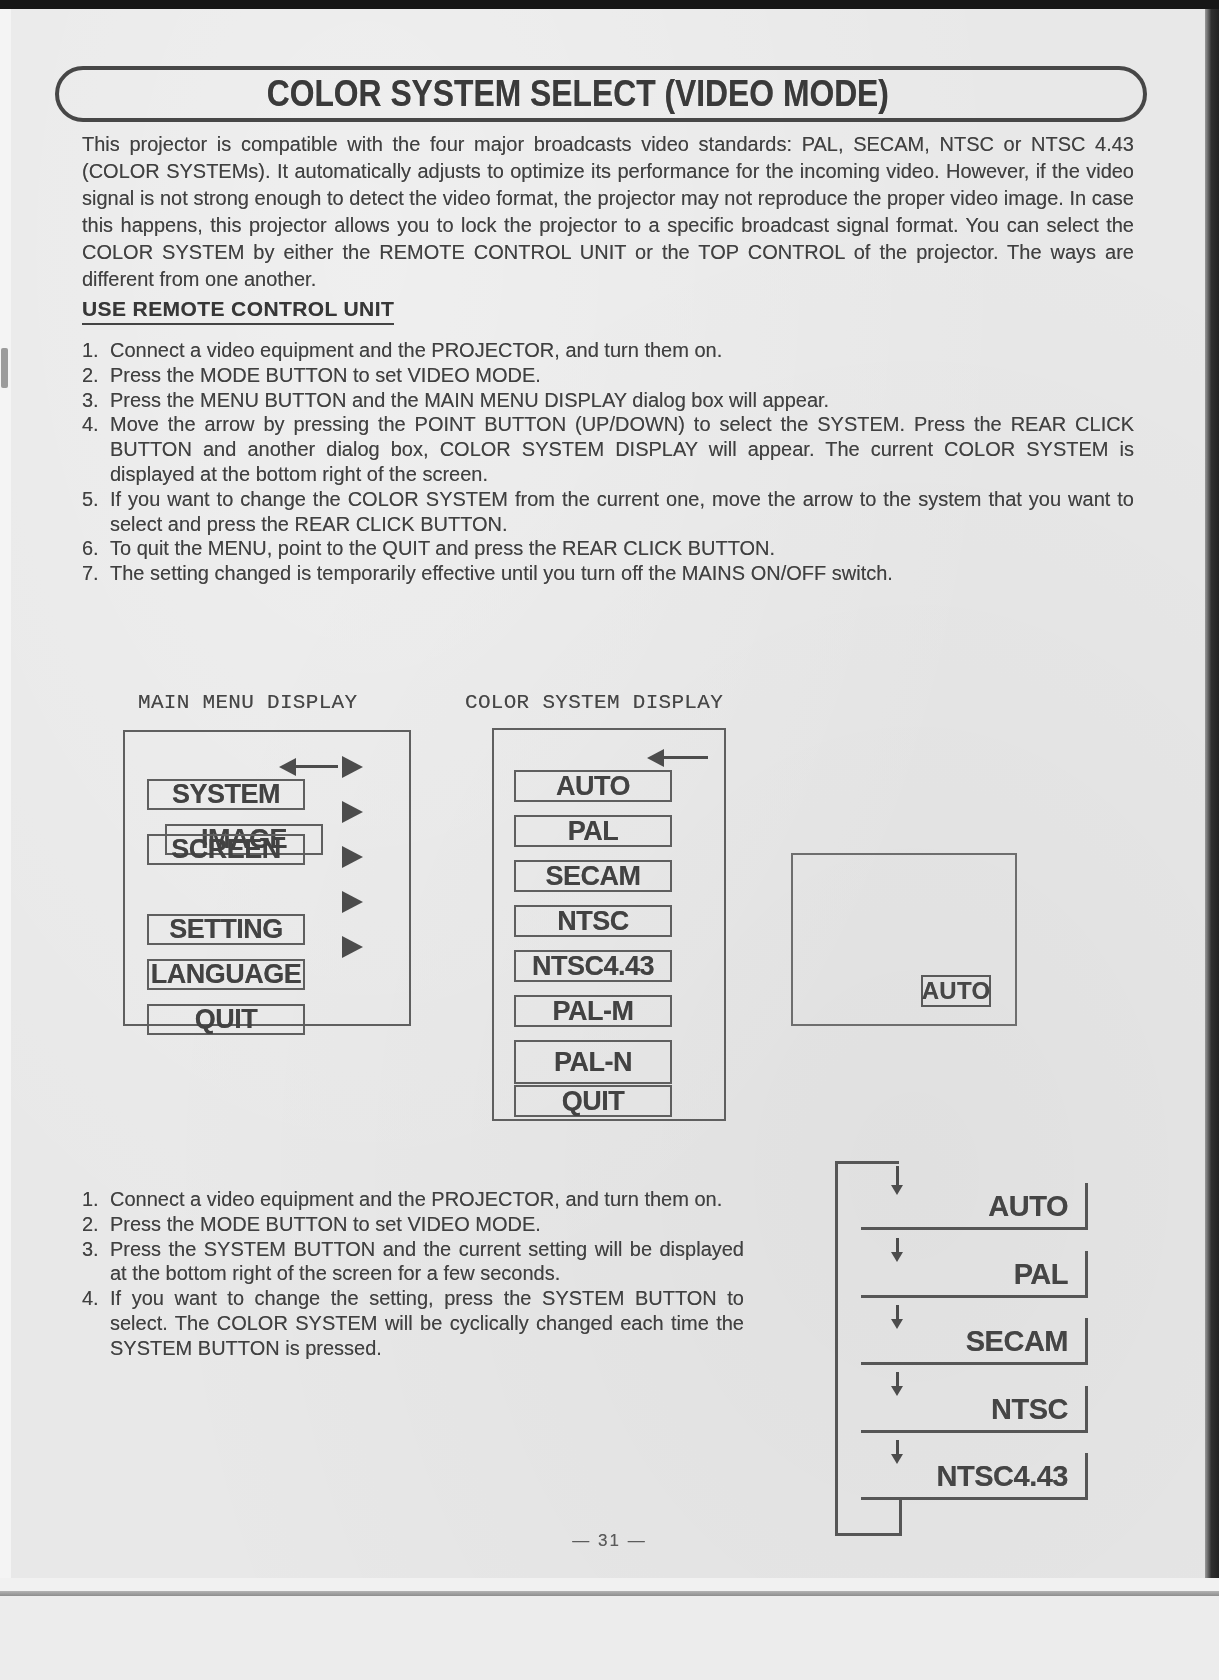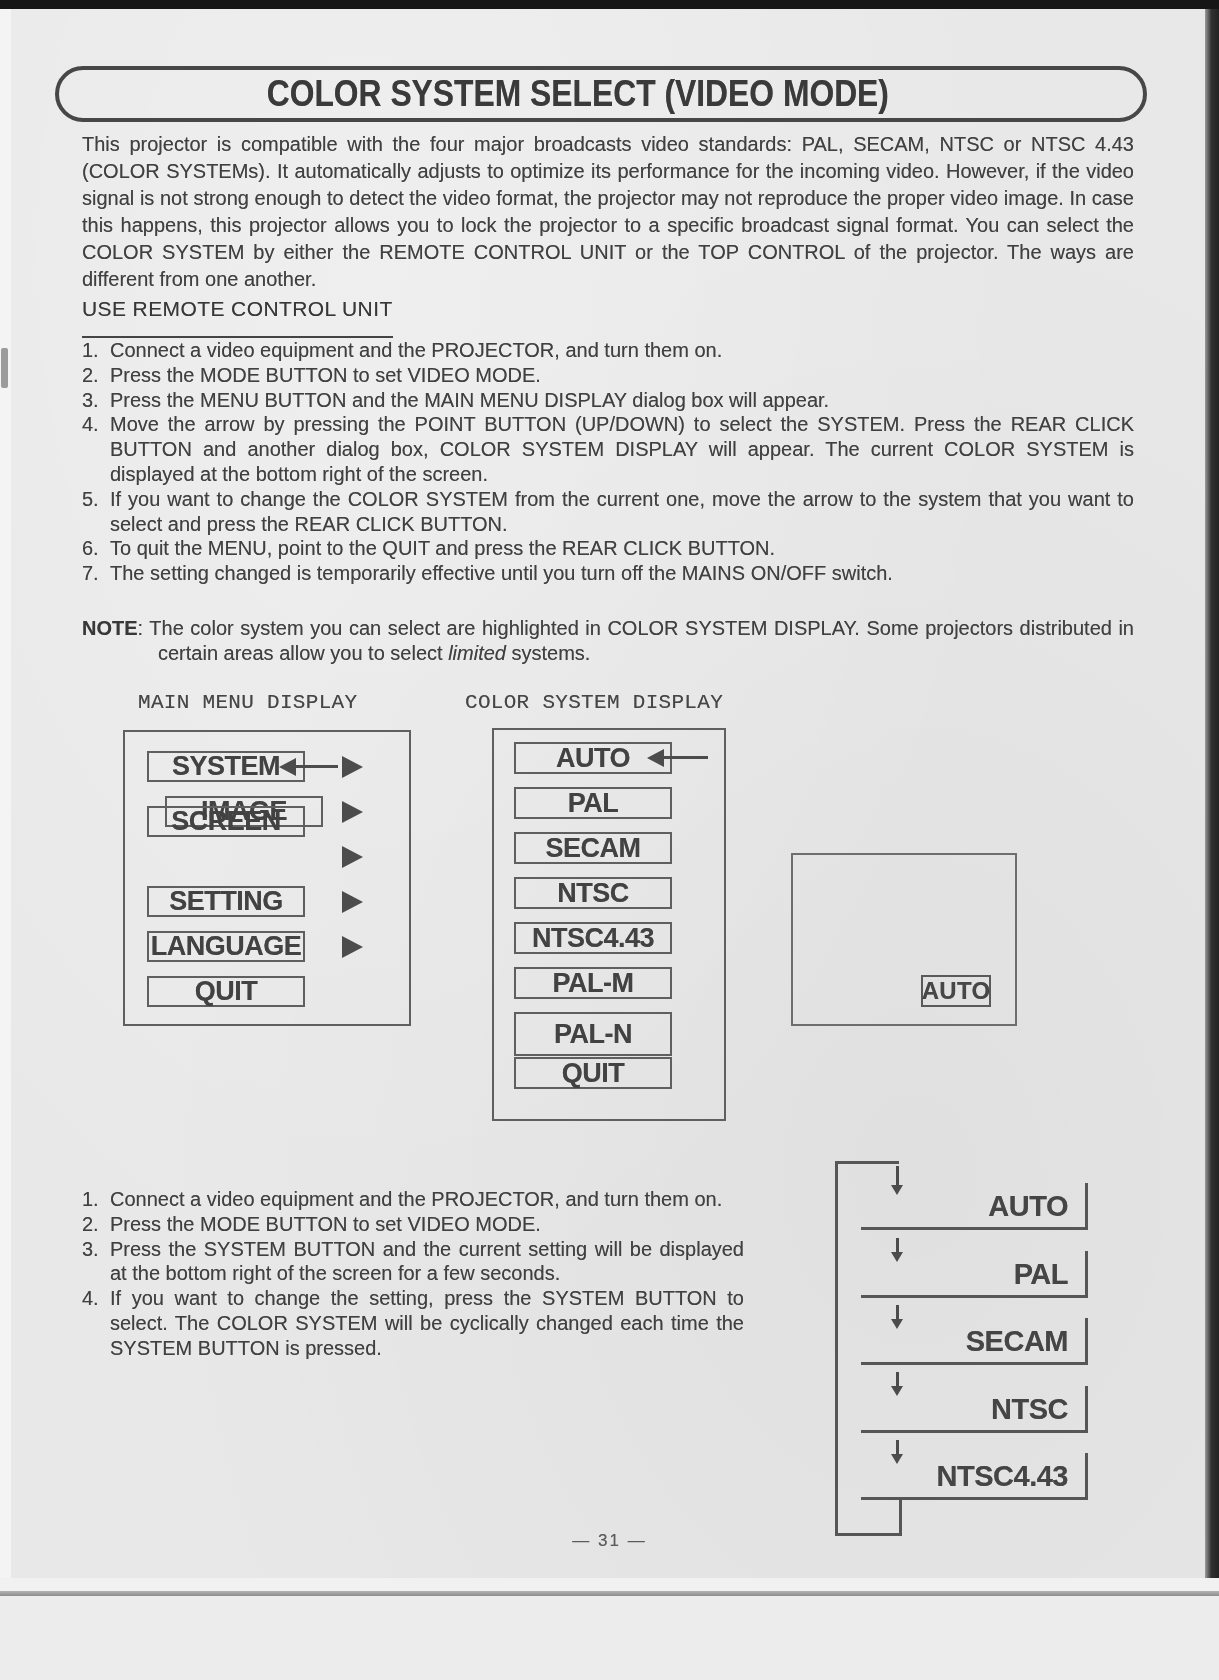--- a/index.html
+++ b/index.html
@@ -30,38 +30,38 @@
   
   .banner { left:55px; top:66px; width:1092px; height:56px;
     border:4px solid #474747; border-radius:34px;
     display:flex; align-items:center; justify-content:center; }
   .banner .t { font-size:37px; font-weight:bold; color:#3a3a3a; letter-spacing:0;
     transform:scaleX(.86); white-space:nowrap; margin-right:46px; }
 
   
   .intro { left:82px; top:131px; width:1052px; font-size:20px; line-height:27px;
     text-align:justify; color:#404040; }
-  .sec-head { font-size:21px; font-weight:normal; letter-spacing:.4px; color:#373737;
-    border-bottom:2.5px solid #444; padding-bottom:15px; display:inline-block; }
+  .sec-head { font-size:21px; font-weight:bold; letter-spacing:.4px; color:#373737;
+    border-bottom:2.5px solid #444; padding-bottom:2px; display:inline-block; }
   .steps { font-size:20px; line-height:24.8px; color:#404040; }
   .step { position:relative; padding-left:28px; text-align:justify; }
   .step .num { position:absolute; left:0; top:0; }
   .note { left:82px; top:616px; width:1052px; font-size:20px; line-height:25px;
     color:#404040; padding-left:76px; text-indent:-76px; text-align:justify; }
   .note b { font-weight:bold; color:#383838; }
   .note i { font-style:italic; }
 
   
   .dlabel { font-size:21px; color:#464646; letter-spacing:.3px;font-family:Liberation Mono, monospace; }
 
   
   .outline { border:2px solid #5f5f5f; }
   .menu-item { position:absolute; border:2px solid #5f5f5f; width:158px; height:31px;
     display:flex; align-items:center; justify-content:center;
-    font-size:27px; font-weight:bold; letter-spacing:-0.5px; color:#424242; }
+    font-size:27px; font-weight:bold; letter-spacing:-0.5px; color:#424242;margin-top:28px; }
   .tri-right { position:absolute; width:0; height:0;
     border-left:21px solid #4c4c4c; border-top:11px solid transparent; border-bottom:11px solid transparent; }
   .cursor { position:absolute; height:3px; background:#4c4c4c; }
   .cursor::before { content:''; position:absolute; left:-17px; top:-7.5px; width:0; height:0;
     border-right:17px solid #4c4c4c; border-top:9px solid transparent; border-bottom:9px solid transparent; }
 
   
   .screenbox { left:791px; top:853px; width:226px; height:173px; border:2.5px solid #6e6e6e; }
   .badge { left:921px; top:975px; width:70px; height:32px; border:2px solid #5a5a5a;
     display:flex; align-items:center; justify-content:center;
@@ -105,23 +105,20 @@
   <div class="abs steps txt" style="left:82px; top:338px; width:1052px;">
     <div class="step"><span class="num">1.</span><span>Connect a video equipment and the PROJECTOR, and turn them on.</span></div>
     <div class="step"><span class="num">2.</span><span>Press the MODE BUTTON to set VIDEO MODE.</span></div>
     <div class="step"><span class="num">3.</span><span>Press the MENU BUTTON and the MAIN MENU DISPLAY dialog box will appear.</span></div>
     <div class="step"><span class="num">4.</span><span>Move the arrow by pressing the POINT BUTTON (UP/DOWN) to select the SYSTEM. Press the REAR CLICK BUTTON and another dialog box, COLOR SYSTEM DISPLAY will appear. The current COLOR SYSTEM is displayed at the bottom right of the screen.</span></div>
     <div class="step"><span class="num">5.</span><span>If you want to change the COLOR SYSTEM from the current one, move the arrow to the system that you want to select and press the REAR CLICK BUTTON.</span></div>
     <div class="step"><span class="num">6.</span><span>To quit the MENU, point to the QUIT and press the REAR CLICK BUTTON.</span></div>
     <div class="step"><span class="num">7.</span><span>The setting changed is temporarily effective until you turn off the MAINS ON/OFF switch.</span></div>
   </div>
 
-  <div class="abs note txt">
-    <b>NOTE</b><span>: The color system you can select are highlighted in COLOR SYSTEM DISPLAY. Some projectors distributed in certain areas allow you to select </span><i>limited</i><span> systems.</span>
-  </div>
 
   <div class="abs dlabel txt" style="left:138px; top:691px;">MAIN MENU DISPLAY</div>
   <div class="abs dlabel txt" style="left:465px; top:691px;">COLOR SYSTEM DISPLAY</div>
 
   <div class="abs outline" style="left:123px; top:730px; width:288px; height:296px;"></div>
   <div class="menu-item txt" style="left:147px; top:751px;">SYSTEM</div>
   <div class="menu-item txt" style="left:165px; top:796px;">IMAGE</div>
   <div class="menu-item txt" style="left:147px; top:806px;">SCREEN</div>
   <div class="menu-item txt" style="left:147px; top:886px;">SETTING</div>
   <div class="menu-item txt" style="left:147px; top:931px;">LANGUAGE</div>

